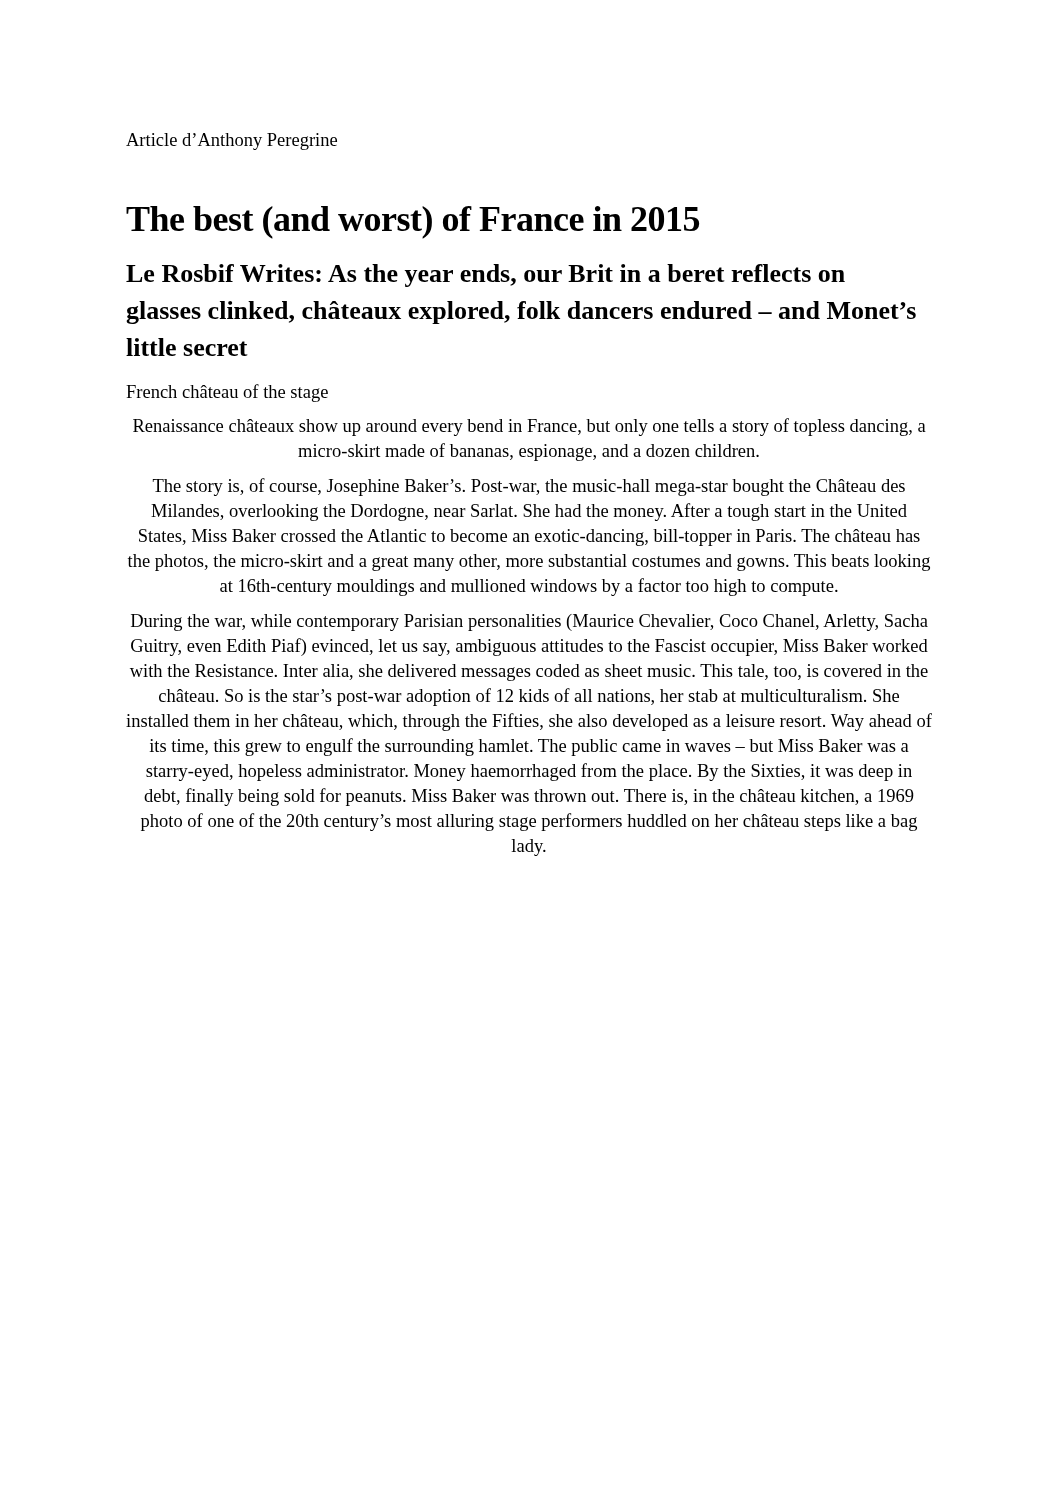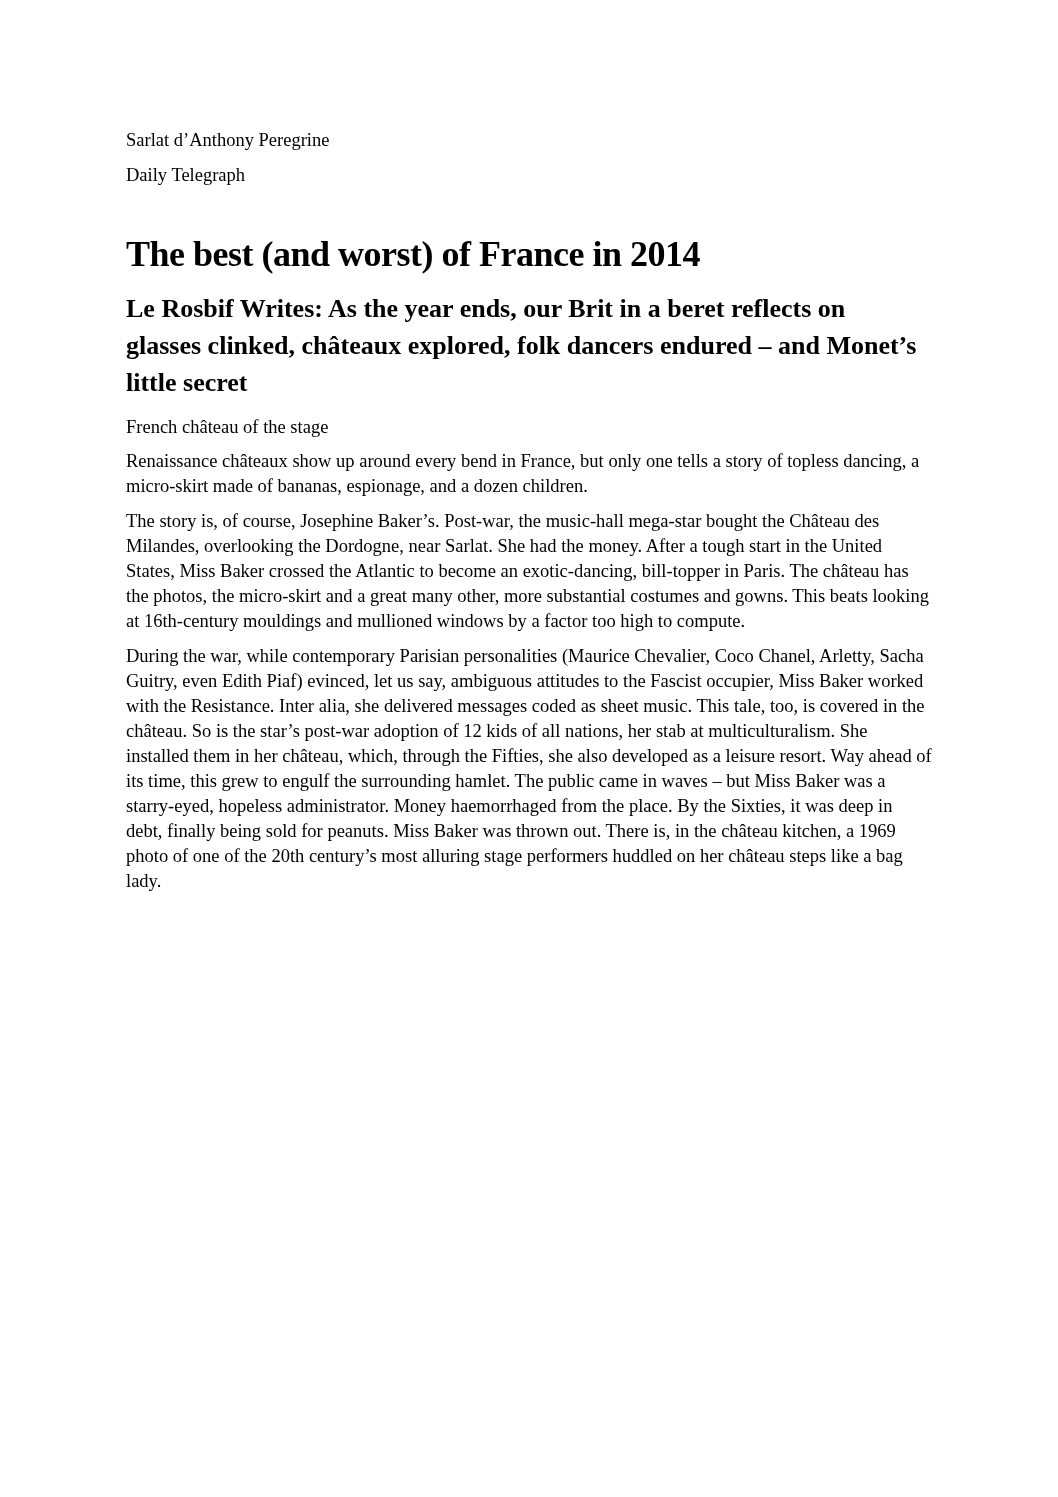--- a/index.html
+++ b/index.html
@@ -45,29 +45,29 @@
     font-size: 18.5px;
     line-height: 24px;
     margin: 14px 0 0 0;
     font-weight: normal;
   }
   .body-paragraph {
     font-size: 18.5px;
     line-height: 25px;
     margin: 10px 0 0 0;
     font-weight: normal;
+    text-align: center;
   }
 </style>
 </head>
 <body>
 
 <div class="page">
   <div class="content">
-    <p class="meta-line">Sarlat d’Anthony Peregrine</p>
-    <p class="meta-line">Daily Telegraph</p>
-    <h1 class="article-title">The best (and worst) of France in 2014</h1>
+    <p class="meta-line">Article d’Anthony Peregrine</p>
+    <h1 class="article-title">The best (and worst) of France in 2015</h1>
     <h2 class="article-standfirst">Le Rosbif Writes: As the year ends, our Brit in a beret reflects on glasses clinked, châteaux explored, folk dancers endured – and Monet’s little secret</h2>
     <p class="section-heading">French château of the stage</p>
     <p class="body-paragraph">Renaissance châteaux show up around every bend in France, but only one tells a story of topless dancing, a micro-skirt made of bananas, espionage, and a dozen children.</p>
     <p class="body-paragraph">The story is, of course, Josephine Baker’s. Post-war, the music-hall mega-star bought the Château des Milandes, overlooking the Dordogne, near Sarlat. She had the money. After a tough start in the United States, Miss Baker crossed the Atlantic to become an exotic-dancing, bill-topper in Paris. The château has the photos, the micro-skirt and a great many other, more substantial costumes and gowns. This beats looking at 16th-century mouldings and mullioned windows by a factor too high to compute.</p>
     <p class="body-paragraph">During the war, while contemporary Parisian personalities (Maurice Chevalier, Coco Chanel, Arletty, Sacha Guitry, even Edith Piaf) evinced, let us say, ambiguous attitudes to the Fascist occupier, Miss Baker worked with the Resistance. Inter alia, she delivered messages coded as sheet music. This tale, too, is covered in the château. So is the star’s post-war adoption of 12 kids of all nations, her stab at multiculturalism. She installed them in her château, which, through the Fifties, she also developed as a leisure resort. Way ahead of its time, this grew to engulf the surrounding hamlet. The public came in waves – but Miss Baker was a starry-eyed, hopeless administrator. Money haemorrhaged from the place. By the Sixties, it was deep in debt, finally being sold for peanuts. Miss Baker was thrown out. There is, in the château kitchen, a 1969 photo of one of the 20th century’s most alluring stage performers huddled on her château steps like a bag lady.</p>
   </div>
 </div>
 
 </body></html>

